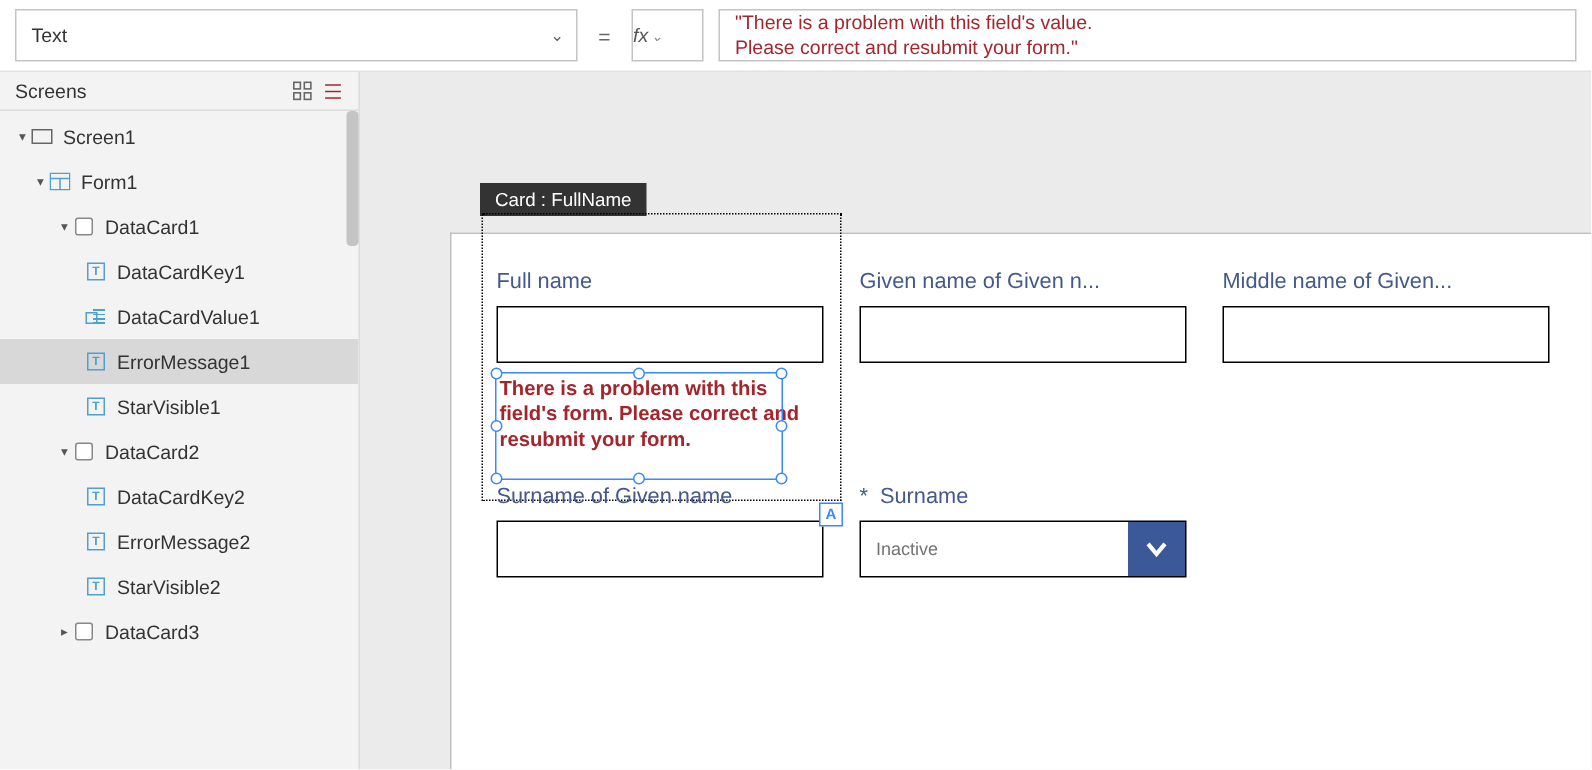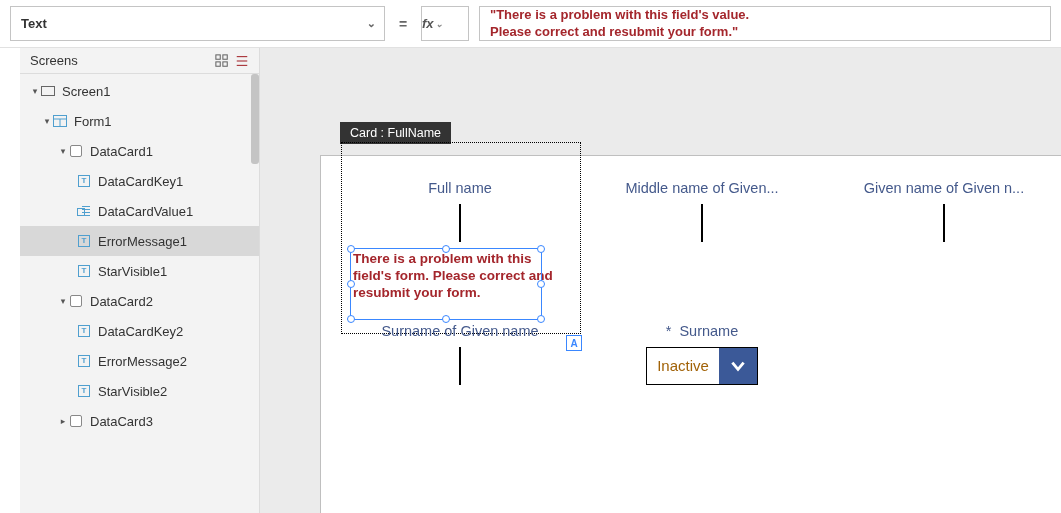--- a/index.html
+++ b/index.html
@@ -1,28 +1,28 @@
 <!DOCTYPE html>
 <html><head>
 <meta charset="utf-8">
 <style>
   * { box-sizing: border-box; margin: 0; padding: 0; font-family: "Segoe UI", Arial, sans-serif; }
   body { background: #fff; width: 1061px; height: 513px; overflow: hidden; font-size: 13px; color: #333; }
 
   
-  .formula-bar { display: flex; align-items: stretch; height: 48px; padding: 6px 10px; gap: 10px; border-bottom: 1px solid #e1e1e1; font-weight: bold; }
+  .formula-bar { display: flex; align-items: stretch; height: 48px; padding: 6px 10px; gap: 10px; border-bottom: 1px solid #e1e1e1; }
   .prop-dropdown { width: 375px; border: 1px solid #c4c4c4; display: flex; align-items: center; padding: 0 10px; background: #fff; position: relative; }
   .prop-dropdown .chevron { position: absolute; right: 8px; font-size: 11px; color: #666; }
   .equals { width: 16px; display: flex; align-items: center; justify-content: center; color: #666; font-size: 14px; }
   .fx-box { width: 48px; border: 1px solid #c4c4c4; display: flex; align-items: center; justify-content: flex-start; font-style: italic; color: #555; position: relative; background: #fff; }
   .fx-box .chevron { font-size: 9px; margin-left: 2px; color: #888; }
   .formula-input { flex: 1; border: 1px solid #c4c4c4; background: #fff; display: flex; align-items: center; padding: 4px 10px; font-family: Consolas, monospace; font-size: 13px; color: #a4262c; white-space: pre-line; line-height: 1.3; }
 
   
-  .main { display: flex; height: calc(513px - 48px); padding-left: 20px; }
+  .main { display: flex; height: calc(513px - 48px); }
   .sidebar { width: 240px; background: #f3f3f3; border-right: 1px solid #dcdcdc; display: flex; flex-direction: column; position: relative; }
   .sidebar-scroll-indicator { position: absolute; right: 0; top: 26px; width: 8px; height: 90px; background: #c4c4c4; border-radius: 3px; }
   .panel-header { display: flex; align-items: center; height: 26px; padding: 0 10px; font-size: 13px; border-bottom: 1px solid #dcdcdc; }
   .panel-header .spacer { flex: 1; }
   .panel-header svg { width: 14px; height: 14px; margin-left: 6px; stroke: #666; fill: none; stroke-width: 1.2; }
   .search-row { display: flex; align-items: center; height: 30px; padding: 0 10px; color: #888; gap: 6px; }
   .search-row svg { width: 14px; height: 14px; stroke: #666; fill: none; stroke-width: 1.5; }
 
   .tree { flex: 1; overflow: hidden; padding-top: 2px; }
   .tree-node { display: flex; align-items: center; height: 30px; font-size: 13px; color: #333; cursor: default; }
@@ -39,26 +39,26 @@
   .ic-card { border: 1.2px solid #888; width: 12px; height: 12px; border-radius: 2px; background:#fff; }
   .ic-t { width: 12px; height: 12px; border: 1px solid #4f9fcf; color:#4f9fcf; font-size:8px; font-weight:bold; line-height:10px; text-align:center; }
   .ic-dv { position:relative; width:14px; height:10px; }
   .ic-dv::before { content:""; position:absolute; left:0; top:2px; width:6px; height:6px; border:1px solid #4f9fcf; }
   .ic-dv::after { content:""; position:absolute; left:5px; top:0; width:8px; height:10px; background:repeating-linear-gradient(#4f9fcf,#4f9fcf 1px,transparent 1px,transparent 3px); }
 
   
   .canvas { flex: 1; background: #ebebeb; position: relative; overflow: hidden; }
   .artboard { position: absolute; left: 60px; top: 107px; right: 0; bottom: 0; background: #fff; border-top: 1px solid #bfbfbf; border-left: 1px solid #bfbfbf; }
   .form-grid { display: grid; grid-template-columns: repeat(3, 218px); column-gap: 24px; row-gap: 20px; padding: 24px 30px; }
-  .datacard { display: flex; flex-direction: column; gap: 8px; position: relative; align-items: center; }
+  .datacard { display: flex; flex-direction: column; gap: 8px; position: relative; }
   .card-label { font-size: 14.5px; color: #44598b; display:flex; align-items:center; gap:4px; white-space:nowrap; overflow:hidden; text-overflow:ellipsis; }
   .card-label .req { color:#44598b; margin-right:4px; }
   .card-input { height: 38px; border: 1.5px solid #000; background: #fff; }
   .card-select { height: 38px; border: 1.5px solid #000; background: #fff; display:flex; align-items:center; }
-  .card-select .val { flex:1; padding:0 10px; font-size:15px; color:#a16207; }
+  .card-select .val { flex:1; padding:0 10px; font-size:12px; color:#737373; }
   .card-select .sel-btn { width:38px; height:100%; background:#3b5998; display:flex; align-items:center; justify-content:center; }
   .card-select .sel-btn svg { width:18px; height:18px; stroke:#fff; fill:none; stroke-width:2.5; }
 
   .error-msg-live { color:#a4262c; font-size:13.5px; font-weight:600; line-height:1.25; padding: 1px 2px; }
 
   
   .sel-outline { position:absolute; border:1px dotted #000; pointer-events:none; }
   .card-tag { position:absolute; background:#333; color:#fff; font-size:12.5px; padding:4px 10px; border-radius:0; }
   .sel-box { position:absolute; border:1px solid #3a87ff; pointer-events:none; }
   .handle { position:absolute; width:8px; height:8px; background:#fff; border:1px solid #3a87ff; border-radius:50%; }
@@ -199,25 +199,25 @@
       <div class="sel-outline" style="left:20px; top:-14px; width:240px; height:192px;"></div>
 
       <div class="form-grid">
 
         <div class="datacard">
           <div class="card-label">Full name</div>
           <div class="card-input"></div>
           <div class="error-msg-live">There is a problem with this field's form.  Please correct and resubmit your form.</div>
         </div>
         <div class="datacard">
+          <div class="card-label">Given name of Given n...</div>
+          <div class="card-input"></div>
+        </div>
+        <div class="datacard">
           <div class="card-label">Middle name of Given...</div>
-          <div class="card-input"></div>
-        </div>
-        <div class="datacard">
-          <div class="card-label">Given name of Given n...</div>
           <div class="card-input"></div>
         </div>
 
         <div class="datacard">
           <div class="card-label">Surname of Given name</div>
           <div class="card-input"></div>
         </div>
         <div class="datacard">
           <div class="card-label">
               <span class="req">*</span>

